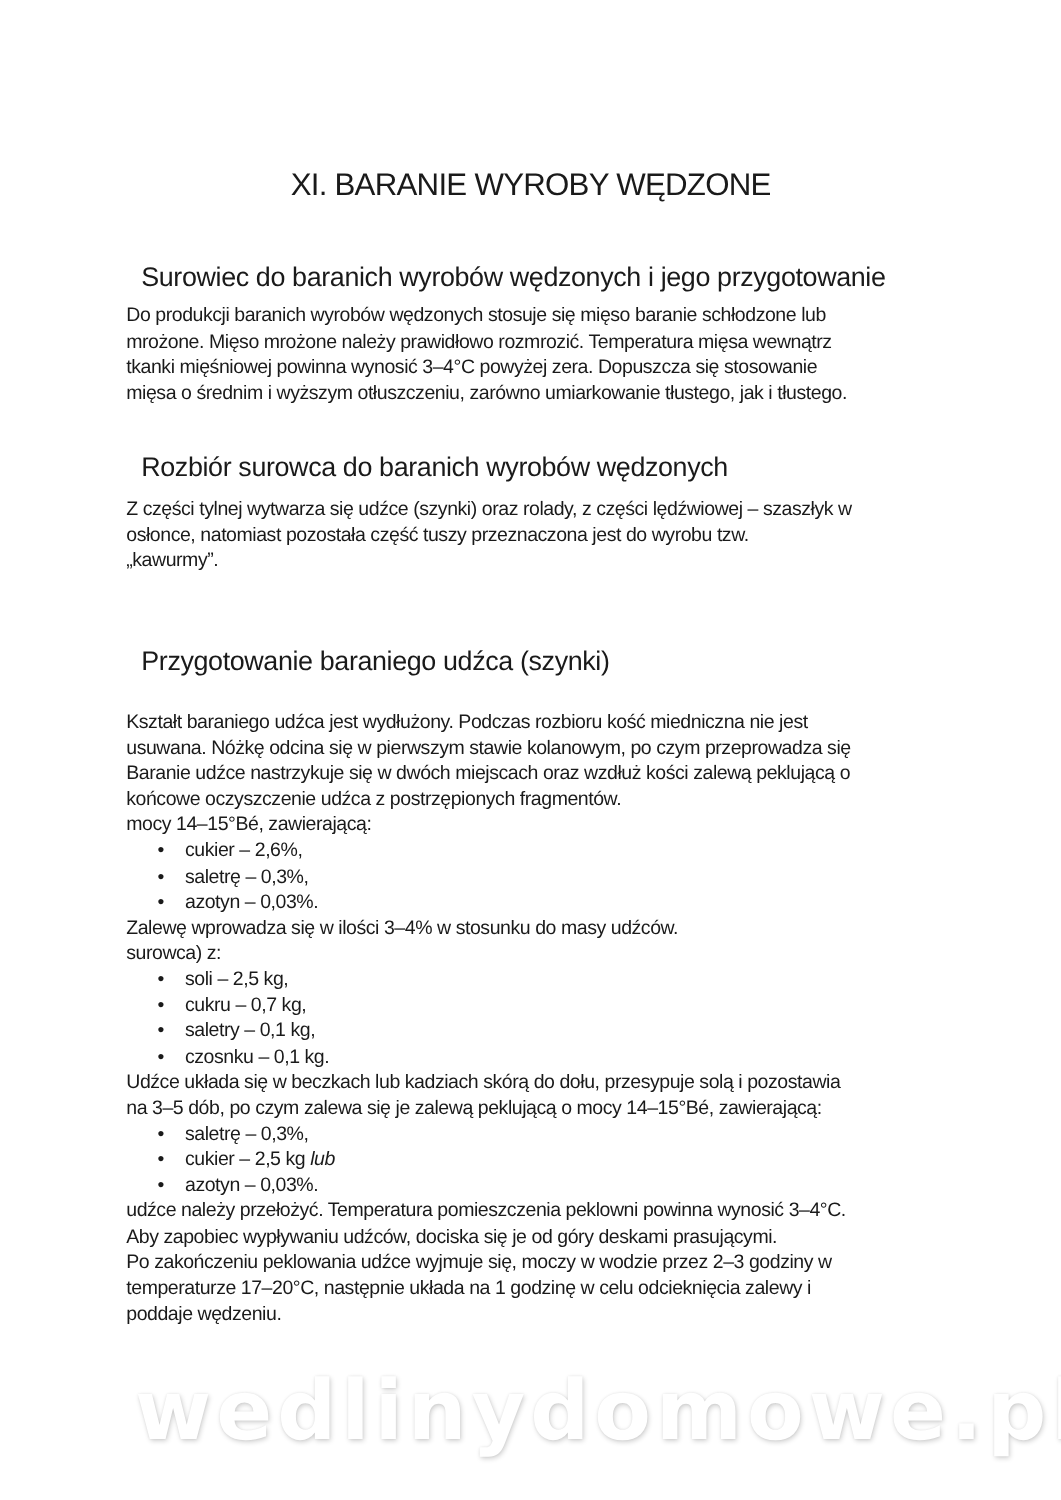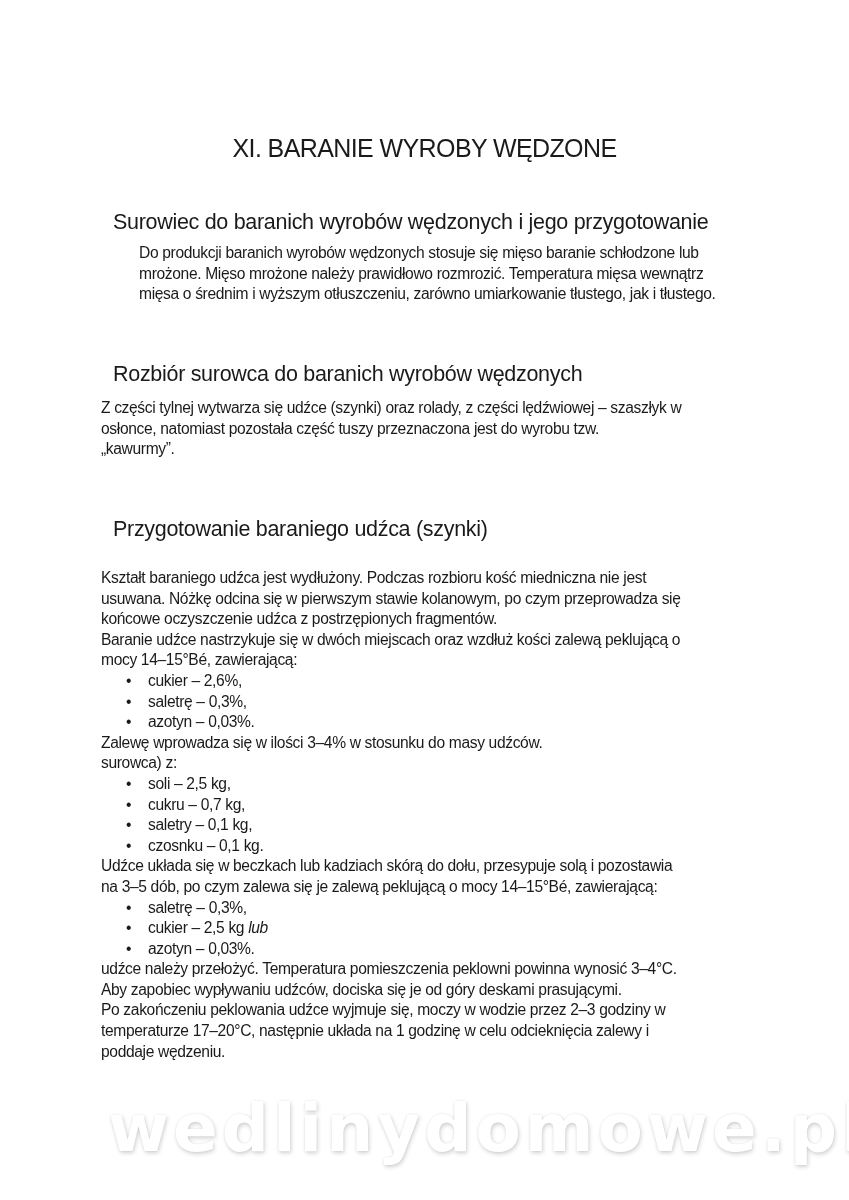--- a/index.html
+++ b/index.html
@@ -23,39 +23,40 @@
                text-shadow: 1px 2px 4px rgba(0,0,0,0.18), 0 0 2px rgba(0,0,0,0.08); }
 </style>
 </head>
 <body>
 
 <div class="page">
 
   <h1 class="title">XI. BARANIE WYROBY WĘDZONE</h1>
 
   <h2 class="h2" style="top:198px;">Surowiec do baranich wyrobów wędzonych i jego przygotowanie</h2>
-  <div class="block" style="top:243px;margin-left:38px;">
+  <div class="block" style="top:243px;">
     <span class="line">Do produkcji baranich wyrobów wędzonych stosuje się mięso baranie schłodzone lub</span>
     <span class="line">mrożone. Mięso mrożone należy prawidłowo rozmrozić. Temperatura mięsa wewnątrz</span>
+    <span class="line">tkanki mięśniowej powinna wynosić 3–4°C powyżej zera. Dopuszcza się stosowanie</span>
     <span class="line">mięsa o średnim i wyższym otłuszczeniu, zarówno umiarkowanie tłustego, jak i tłustego.</span>
   </div>
 
   <h2 class="h2" style="top:350px;">Rozbiór surowca do baranich wyrobów wędzonych</h2>
   <div class="block" style="top:398px;">
     <span class="line">Z części tylnej wytwarza się udźce (szynki) oraz rolady, z części lędźwiowej – szaszłyk w</span>
     <span class="line">osłonce, natomiast pozostała część tuszy przeznaczona jest do wyrobu tzw.</span>
     <span class="line">„kawurmy”.</span>
   </div>
 
   <h2 class="h2" style="top:505px;">Przygotowanie baraniego udźca (szynki)</h2>
   <div class="block" style="top:568px;">
     <span class="line">Kształt baraniego udźca jest wydłużony. Podczas rozbioru kość miedniczna nie jest</span>
     <span class="line">usuwana. Nóżkę odcina się w pierwszym stawie kolanowym, po czym przeprowadza się</span>
+    <span class="line">Baranie udźce nastrzykuje się w dwóch miejscach oraz wzdłuż kości zalewą peklującą o</span>
     <span class="line">końcowe oczyszczenie udźca z postrzępionych fragmentów.</span>
-    <span class="line">Baranie udźce nastrzykuje się w dwóch miejscach oraz wzdłuż kości zalewą peklującą o</span>
     <span class="line">mocy 14–15°Bé, zawierającą:</span>
 
     <ul>
       <li><span class="bullet">•</span><span>cukier – 2,6%,</span></li>
       <li><span class="bullet">•</span><span>saletrę – 0,3%,</span></li>
       <li><span class="bullet">•</span><span>azotyn – 0,03%.</span></li>
     </ul>
 
     <span class="line">Zalewę wprowadza się w ilości 3–4% w stosunku do masy udźców.</span>
     <span class="line">surowca) z:</span>

